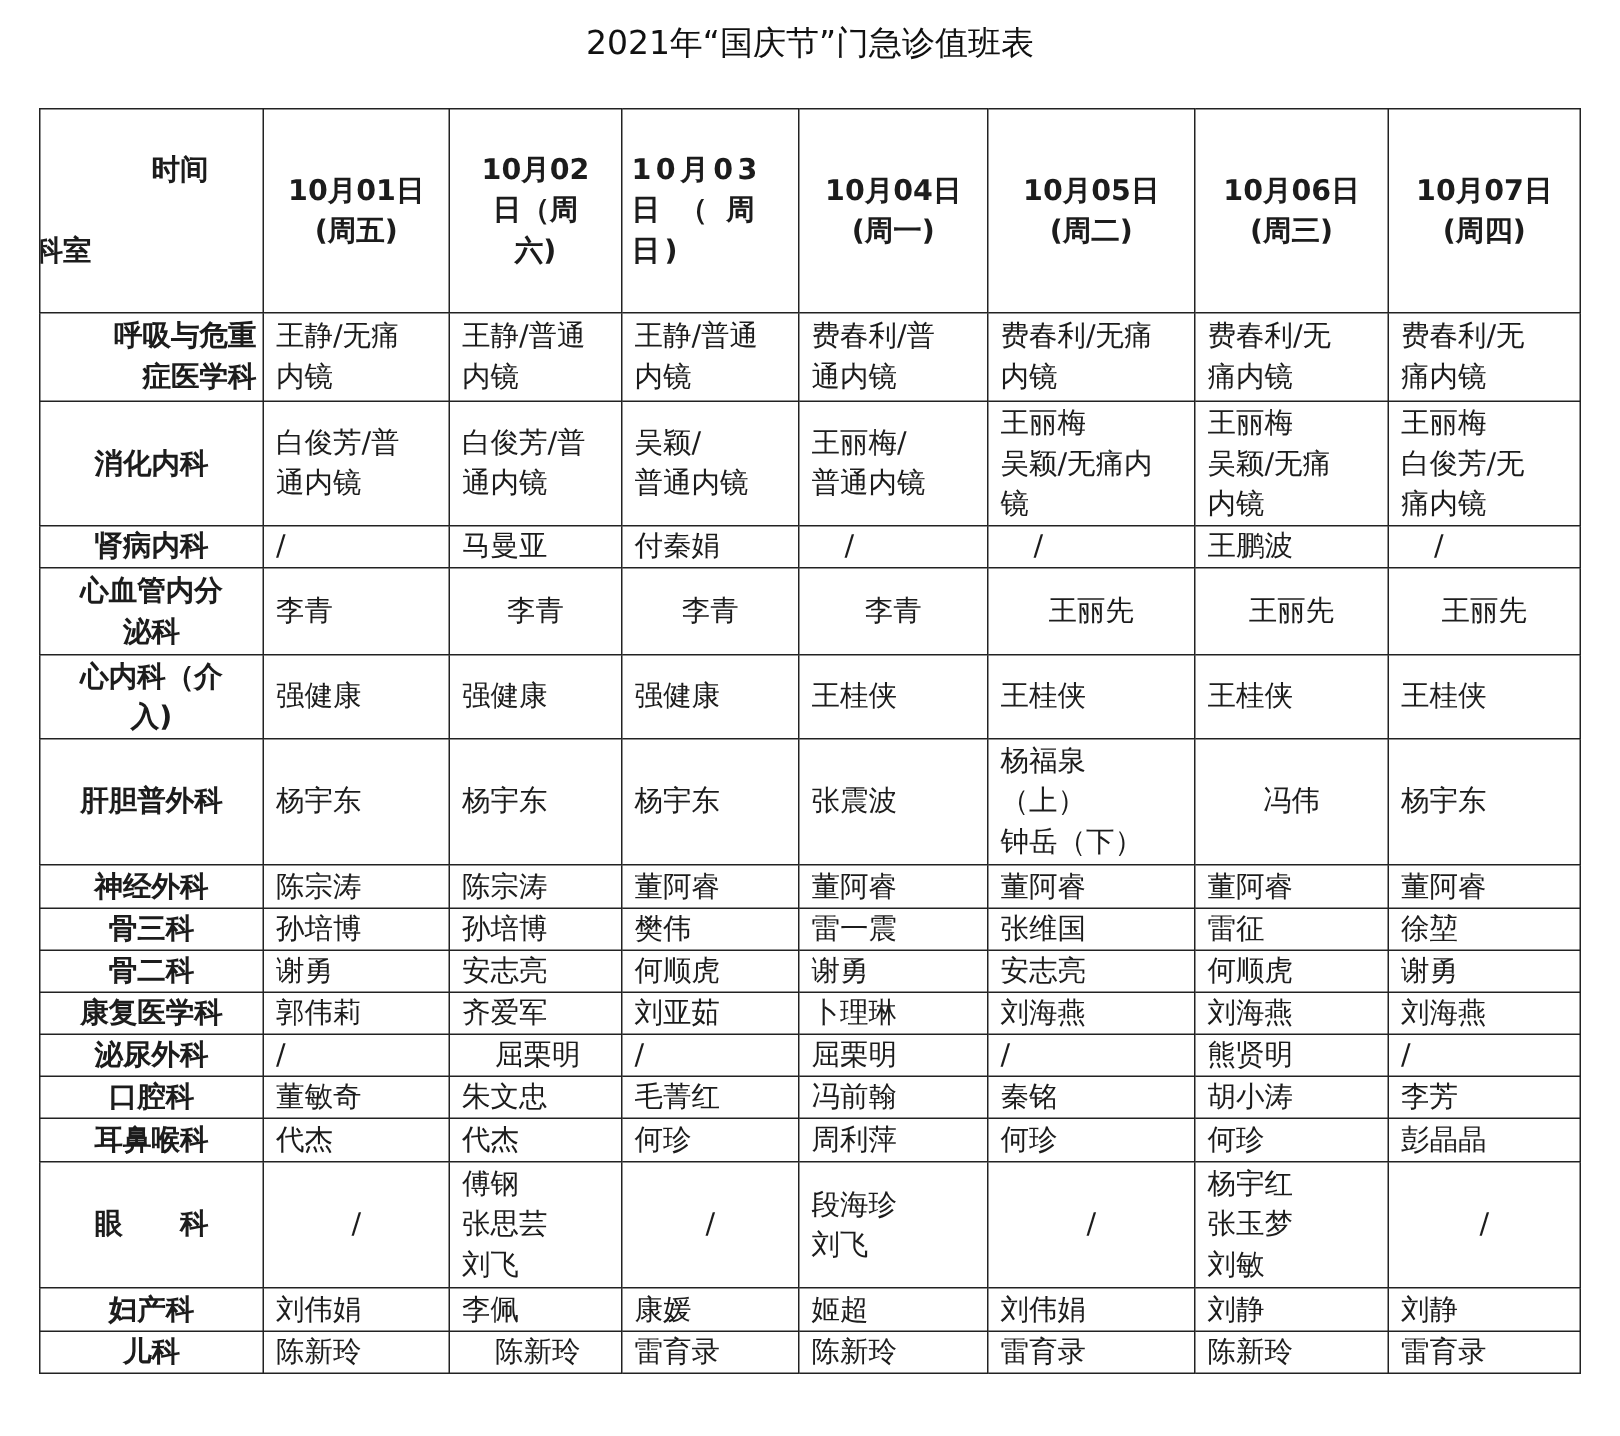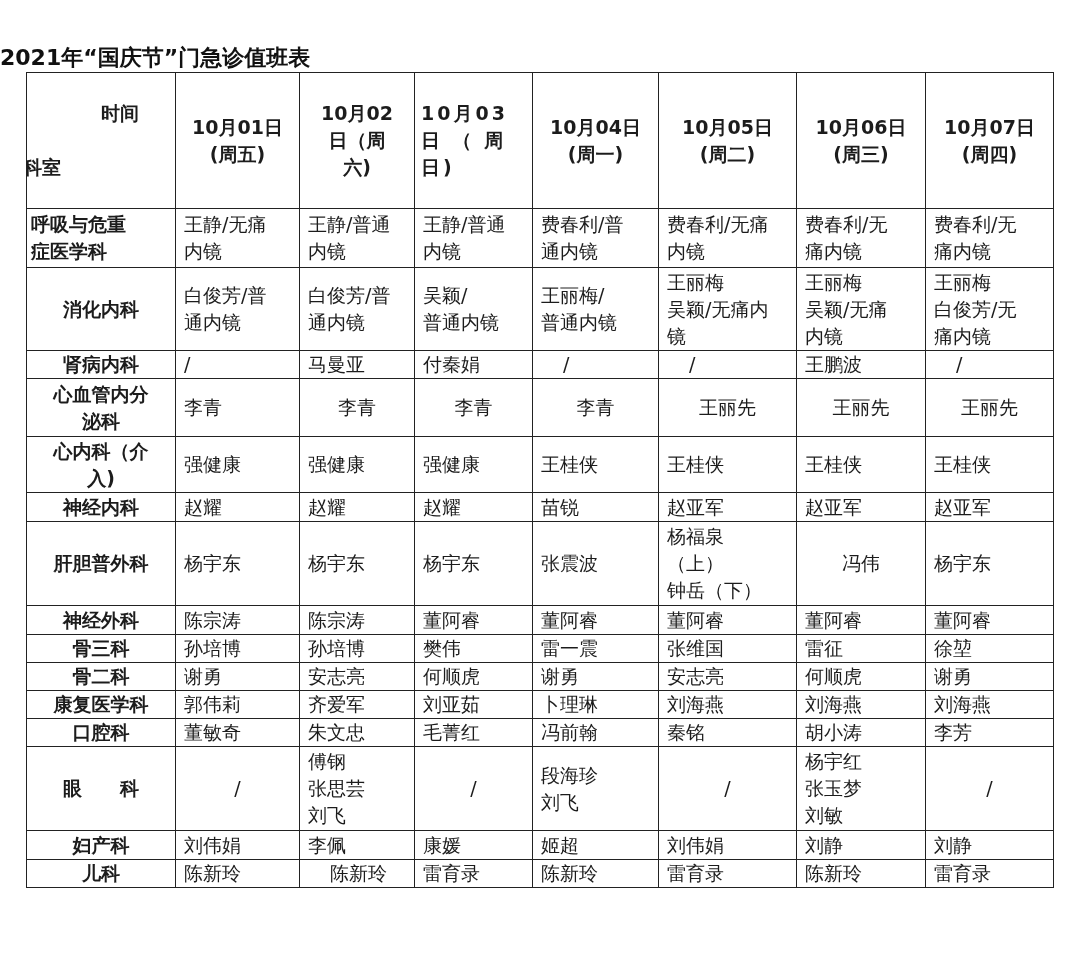--- a/index.html
+++ b/index.html
@@ -3,22 +3,22 @@
 <meta charset="utf-8">
 <style>
   html, body { margin: 0; padding: 0; background: #ffffff; }
   body {
     width: 1080px; height: 957px; position: relative; overflow: hidden;
     font-family: "DejaVu Sans", "Liberation Sans", sans-serif;
     color: #1a1a1a;
   }
   .title {
     position: absolute; left: 0; top: 14px; width: 1080px;
-    font-size: 22px; font-weight: bold; letter-spacing: 0px;
-    line-height: 32px; color: #111; margin-top: 28px;
+    text-align: center; font-size: 22px; font-weight: normal; letter-spacing: 0px;
+    line-height: 32px; color: #111;
   }
   table.roster {
     position: absolute; left: 26px; top: 72px;
     border-collapse: collapse; table-layout: fixed;
     width: 1027px;
   }
   table.roster td, table.roster th {
     border: 1.6px solid #222;
     padding: 0 8px;
     font-size: 19px; line-height: 27px;
@@ -77,21 +77,21 @@
       <th class="hdr">10月05日
 (周二)</th>
       <th class="hdr">10月06日
 (周三)</th>
       <th class="hdr">10月07日
 (周四)</th>
     </tr>
   </thead>
   <tbody id="roster-body">
       <tr style="height: 59px;">
-        <th class="dept" style="text-align: left;">呼吸与危重
+        <th class="dept" style="text-align: right;">呼吸与危重
 症医学科</th>
         <td class="left">王静/无痛
 内镜</td>
         <td class="left">王静/普通
 内镜</td>
         <td class="left">王静/普通
 内镜</td>
         <td class="left">费春利/普
 通内镜</td>
         <td class="left">费春利/无痛
@@ -146,30 +146,20 @@
         <th class="dept">心内科（介
 入)</th>
         <td class="left">强健康</td>
         <td class="left">强健康</td>
         <td class="left">强健康</td>
         <td class="left">王桂侠</td>
         <td class="left">王桂侠</td>
         <td class="left">王桂侠</td>
         <td class="left">王桂侠</td>
       </tr>
-      <tr style="height: 29px;">
-        <th class="dept">神经内科</th>
-        <td class="left">赵耀</td>
-        <td class="left">赵耀</td>
-        <td class="left">赵耀</td>
-        <td class="left">苗锐</td>
-        <td class="left">赵亚军</td>
-        <td class="left">赵亚军</td>
-        <td class="left">赵亚军</td>
-      </tr>
       <tr style="height: 84px;">
         <th class="dept">肝胆普外科</th>
         <td class="left">杨宇东</td>
         <td class="left">杨宇东</td>
         <td class="left">杨宇东</td>
         <td class="left">张震波</td>
         <td class="left">杨福泉
 （上）
 钟岳（下）</td>
         <td class="center">冯伟</td>
@@ -208,30 +198,50 @@
       <tr style="height: 28px;">
         <th class="dept">康复医学科</th>
         <td class="left">郭伟莉</td>
         <td class="left">齐爱军</td>
         <td class="left">刘亚茹</td>
         <td class="left">卜理琳</td>
         <td class="left">刘海燕</td>
         <td class="left">刘海燕</td>
         <td class="left">刘海燕</td>
       </tr>
+      <tr style="height: 28px;">
+        <th class="dept">泌尿外科</th>
+        <td class="left">/</td>
+        <td class="indent left">屈栗明</td>
+        <td class="left">/</td>
+        <td class="left">屈栗明</td>
+        <td class="left">/</td>
+        <td class="left">熊贤明</td>
+        <td class="left">/</td>
+      </tr>
       <tr style="height: 14px;">
         <th class="dept">口腔科</th>
         <td class="left">董敏奇</td>
         <td class="left">朱文忠</td>
         <td class="left">毛菁红</td>
         <td class="left">冯前翰</td>
         <td class="left">秦铭</td>
         <td class="left">胡小涛</td>
         <td class="left">李芳</td>
       </tr>
+      <tr style="height: 29px;">
+        <th class="dept">耳鼻喉科</th>
+        <td class="left">代杰</td>
+        <td class="left">代杰</td>
+        <td class="left">何珍</td>
+        <td class="left">周利萍</td>
+        <td class="left">何珍</td>
+        <td class="left">何珍</td>
+        <td class="left">彭晶晶</td>
+      </tr>
       <tr style="height: 84px;">
         <th class="dept">眼　　科</th>
         <td class="center">/</td>
         <td class="left">傅钢
 张思芸
 刘飞</td>
         <td class="center">/</td>
         <td class="left">段海珍
 刘飞</td>
         <td class="center">/</td>

